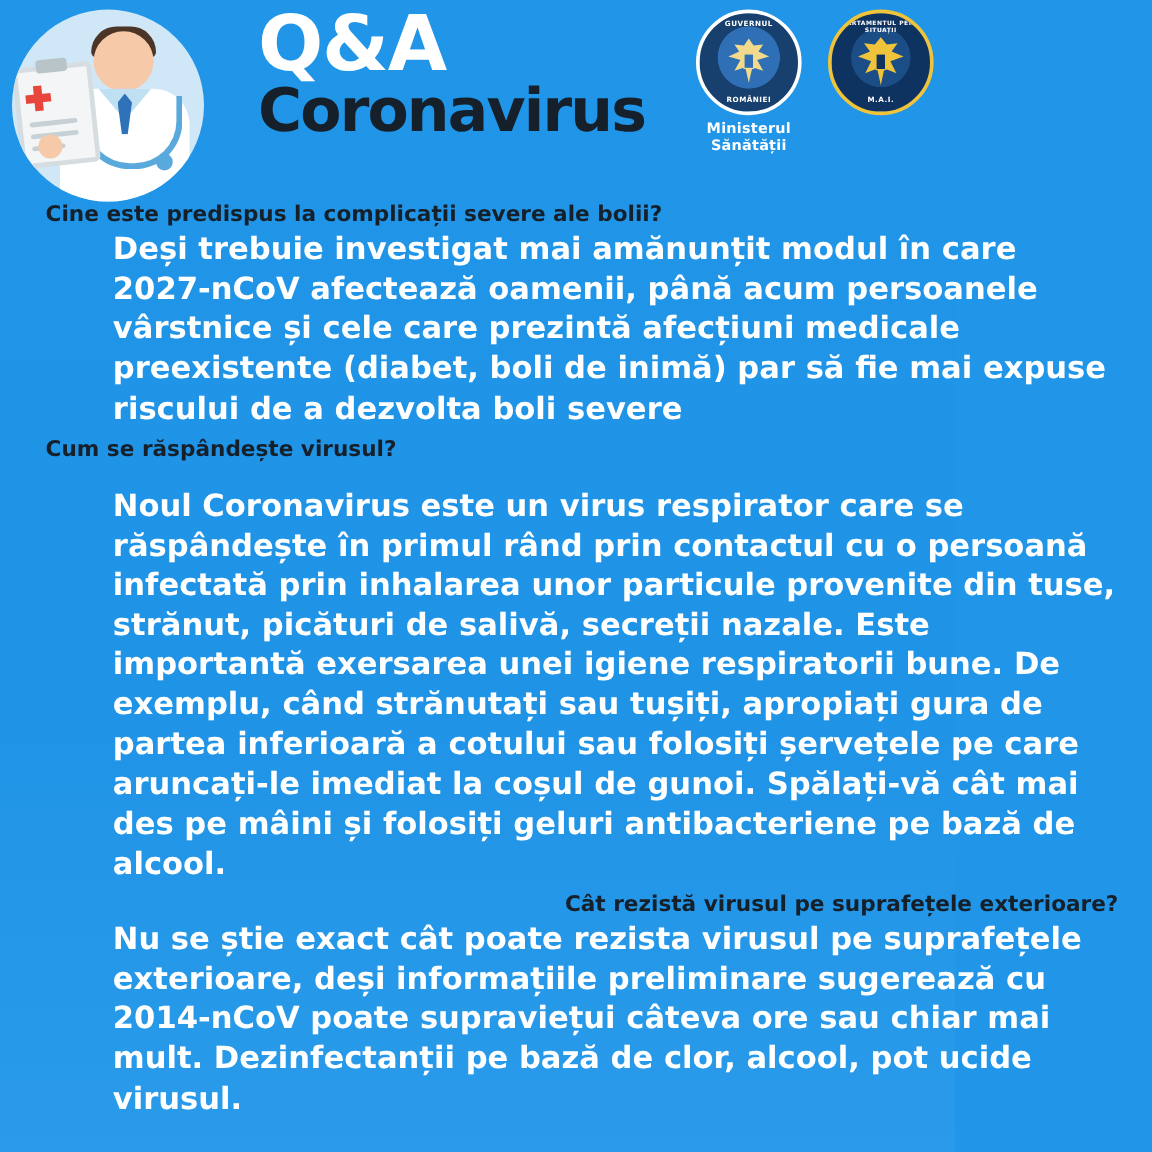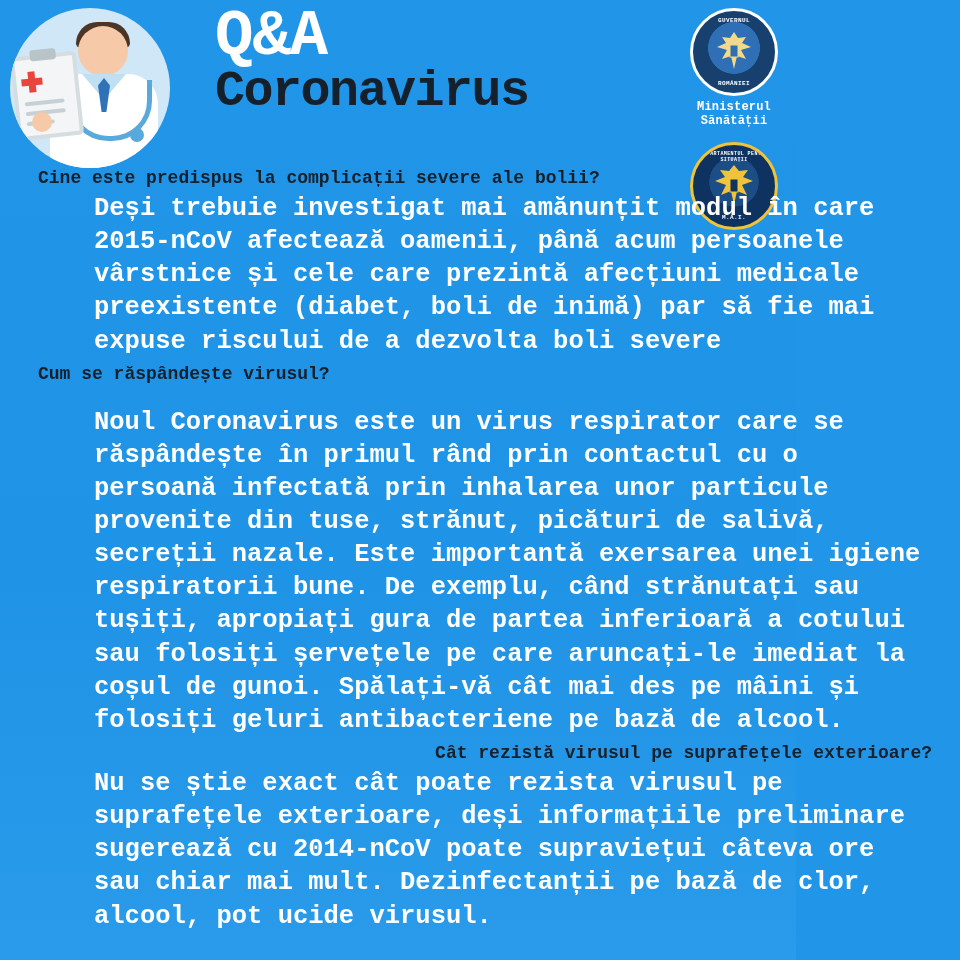--- a/index.html
+++ b/index.html
@@ -12,21 +12,20 @@
     background: #2196e8;
     font-family: "DejaVu Sans", sans-serif;
     overflow: hidden;
   }
   .poster {
     position: relative;
     width: 796px;
     height: 960px;
     background: linear-gradient(180deg, #2196e8 0%, #1f93e6 60%, #2a9bea 100%);
     box-sizing: border-box;
-    font-family: Liberation Mono, monospace;
   }
 
   
   .header {
     position: relative;
     height: 168px;
   }
   .doctor-badge {
     position: absolute;
     left: 10px;
@@ -187,21 +186,20 @@
     margin-top: -4px;
   }
 
   .emblems {
     position: absolute;
     right: 14px;
     top: 8px;
     display: flex;
     gap: 14px;
     align-items: flex-start;
-    flex-direction: column;
   }
   .emblem {
     text-align: center;
     width: 96px;
   }
   .seal {
     width: 88px;
     height: 88px;
     border-radius: 50%;
     margin: 0 auto;
@@ -359,21 +357,21 @@
         </div>
         <div class="emblem-caption"></div>
       </div>
     </div>
   </div>
 
   <div class="content">
 
     <div class="qa-block">
       <p class="question q-indent-1">Cine este predispus la complicații severe ale bolii?</p>
-      <p class="answer first-indent ans-1">Deși trebuie investigat mai amănunțit  modul în care 2015-nCoV afectează oamenii, până acum persoanele vârstnice și cele care prezintă afecțiuni medicale preexistente (diabet, boli de inimă) par să fie mai expuse riscului de a dezvolta boli severe</p>
+      <p class="answer first-indent ans-1">Deși trebuie investigat mai amănunțit  modul în care 2027-nCoV afectează oamenii, până acum persoanele vârstnice și cele care prezintă afecțiuni medicale preexistente (diabet, boli de inimă) par să fie mai expuse riscului de a dezvolta boli severe</p>
     </div>
 
     <div class="qa-block">
       <p class="question q-indent-2">Cum se răspândește virusul?</p>
       <p class="answer first-indent ans-2">Noul Coronavirus este un virus respirator care se răspândește în primul rând prin contactul cu o persoană infectată prin inhalarea unor particule provenite din tuse, strănut, picături de salivă, secreții nazale. Este importantă exersarea unei igiene respiratorii bune. De exemplu, când strănutați sau tușiți, apropiați gura de partea inferioară a cotului sau folosiți șervețele pe care aruncați-le imediat la coșul de gunoi. Spălați-vă cât mai des pe mâini și folosiți geluri antibacteriene pe bază de alcool.</p>
     </div>
 
     <div class="qa-block">
       <p class="question q-indent-3">Cât rezistă virusul pe suprafețele exterioare?</p>
       <p class="answer first-indent ans-3">Nu se știe exact cât poate rezista virusul pe suprafețele exterioare, deși informațiile preliminare sugerează cu 2014-nCoV poate supraviețui câteva ore sau chiar mai mult. Dezinfectanții pe bază de clor, alcool, pot ucide virusul.</p>

